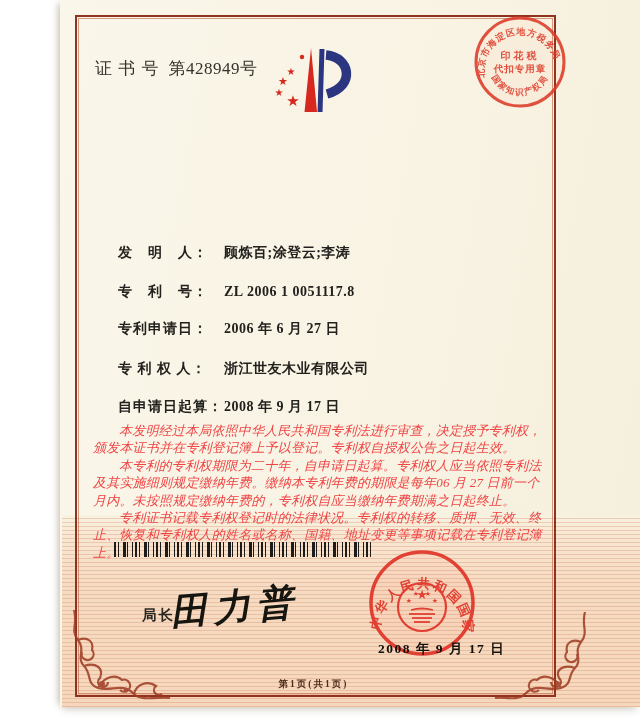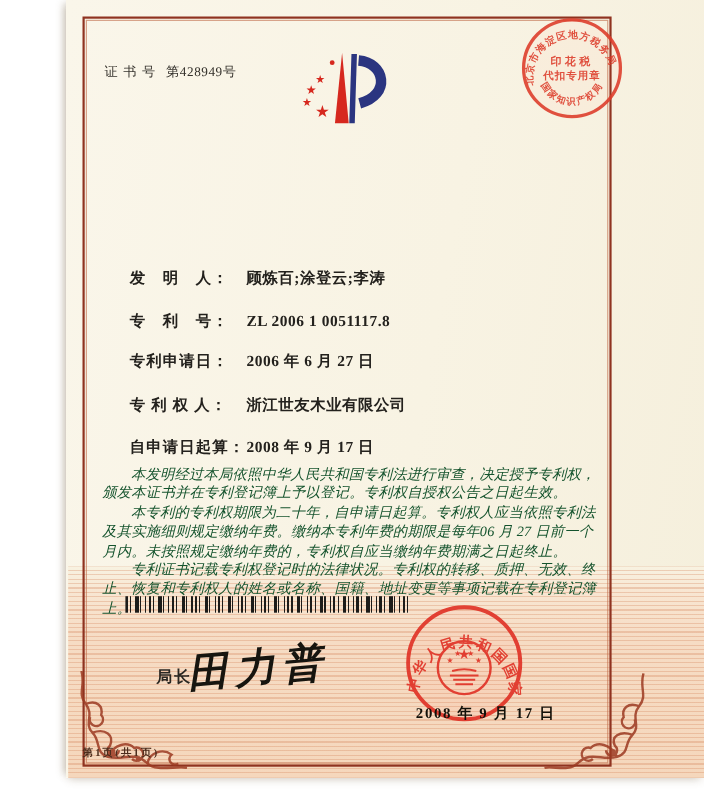--- a/index.html
+++ b/index.html
@@ -27,57 +27,57 @@
   .frame{
     position:absolute;left:75px;top:15px;width:477px;height:678px;
     border:2px solid #8f3320;z-index:3;pointer-events:none;
   }
   .frame::before{
     content:"";position:absolute;inset:1px;border:1px solid rgba(190,105,70,.65);
   }
 
   .z{position:absolute;z-index:4;}
 
-  .certno{left:95px;top:57px;font-size:12px;color:#35322c;letter-spacing:1px;font-weight:500;}
+  .certno{left:95px;top:57px;font-size:17px;color:#35322c;letter-spacing:1px;font-weight:500;}
   .certno .val{margin-left:9px;letter-spacing:.5px;}
 
   .title{
     left:75px;top:133px;width:477px;text-align:center;
     font-size:33px;font-weight:bold;color:#1e1c1a;letter-spacing:12px;text-indent:12px;
   }
 
   .fieldrow{left:118px;font-size:14px;color:#23211d;font-weight:600;white-space:nowrap;}
   .fieldrow .lbl{display:inline-block;width:106px;letter-spacing:1px;}
   .fieldrow .val{letter-spacing:.5px;}
   .r1{top:205px}.r2{top:244px}.r3{top:283px}.r4{top:320px}.r5{top:360px}.r6{top:398px}
 
   .bodytext{
     left:93px;top:422px;width:449px;font-size:13px;line-height:17.4px;
-    color:#14532d;font-style:italic;letter-spacing:.2px;
+    color:#ef4444;font-style:italic;letter-spacing:.2px;
   }
   .bodytext p{margin:0;text-indent:2em;}
 
   .barcode{
     left:114px;top:542px;width:258px;height:15px;z-index:5;
     background:repeating-linear-gradient(90deg,
       #1d1c1a 0 2px,transparent 2px 4px,#1d1c1a 4px 5px,transparent 5px 9px,
       #1d1c1a 9px 12px,transparent 12px 13px,#1d1c1a 13px 14px,transparent 14px 18px,
       #1d1c1a 18px 19px,transparent 19px 21px);
   }
 
   .director{left:142px;top:606px;font-size:14.5px;color:#2a2722;font-weight:700;letter-spacing:2px;z-index:5;}
   .signature{
     left:170px;top:582px;width:140px;font-size:37px;color:#17150f;z-index:5;
     font-style:italic;font-weight:bold;letter-spacing:6px;transform:rotate(-5deg);
   }
 
   .issuedate{left:378px;top:640px;width:130px;font-size:13.5px;font-weight:bold;
     color:#121009;letter-spacing:1.5px;z-index:7;white-space:nowrap;}
 
-  .footer{left:75px;top:678px;width:477px;font-size:9.5px;
+  .footer{left:75px;top:678px;width:477px;text-align:center;font-size:9.5px;
     color:#4d2d1d;font-weight:600;letter-spacing:2px;z-index:5;}
 
   svg{display:block;}
   .logo{left:274px;top:44px;z-index:4;}
   .taxstamp{left:470px;top:12px;z-index:6;opacity:.88;}
   .bigseal{left:366px;top:547px;z-index:6;opacity:.9;}
   .orn-bl{left:68px;top:610px;z-index:4;opacity:.85;}
   .orn-br{left:486px;top:612px;z-index:4;opacity:.85;}
 </style>
 </head>

